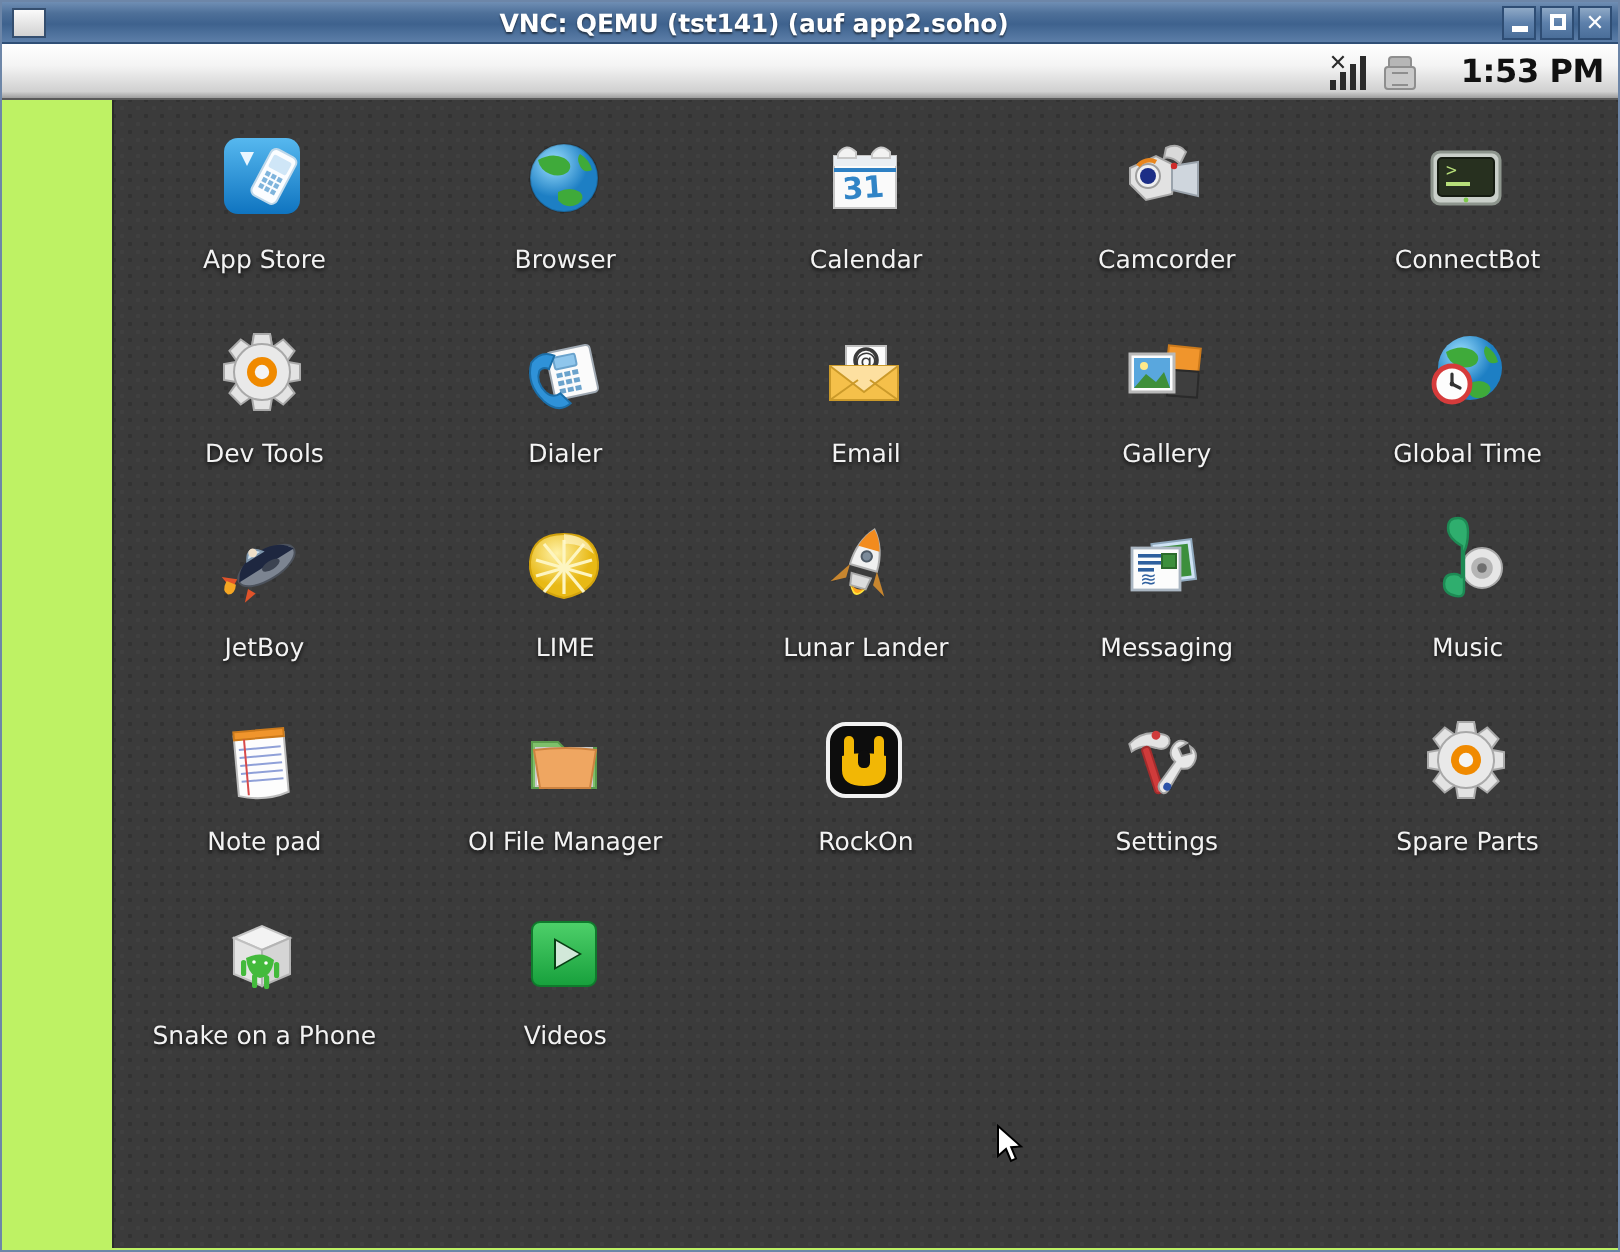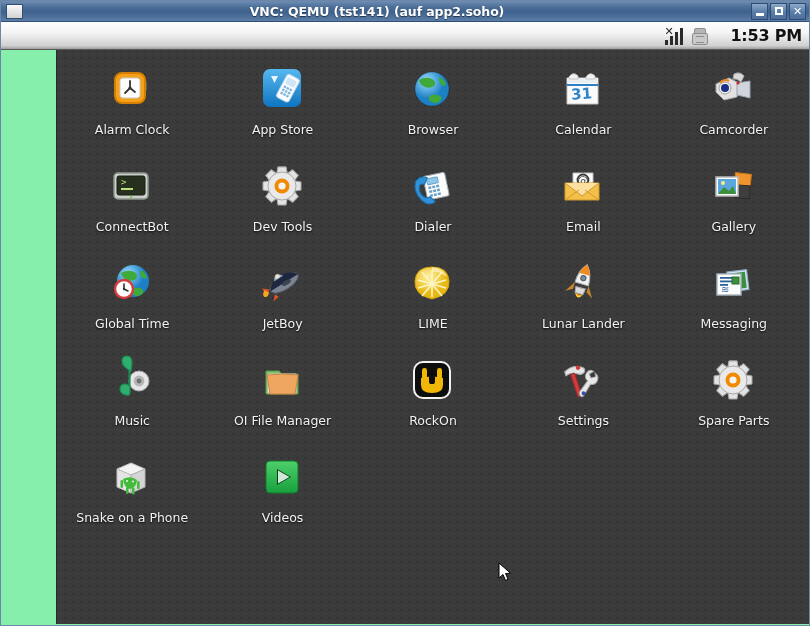--- a/index.html
+++ b/index.html
@@ -95,21 +95,21 @@
     content:""; position:absolute; right:-5px; top:4px; width:18px;height:22px;
     background:linear-gradient(180deg,#ffffff,#d3dce6);
     border:1px solid #93a0ad; border-radius:2px;
   }
 
   
   #vnc-window {
     position: absolute; left: 0; top: 0; width: 810px; height: 626px;
     box-sizing: border-box;
     border: 1px solid #6d86a8;
-    background: #86efac;
+    background: #bef264;
   }
   #titlebar {
     position:relative;
     height: 21px;
     box-sizing:border-box;
     background: linear-gradient(180deg, #6f8eb4 0%, #4e7099 28%, #3e628e 55%, #5c7ea8 100%);
     border-bottom: 1px solid #2f4f76;
     display:flex; align-items:center;
   }
   #win-icon {
@@ -282,34 +282,20 @@
       <div class="sb-usb">
         <span class="head"></span>
           <span class="body"></span>
       </div>
       <div id="sb-clock">1:53 PM</div>
     </div>
   </div>
 
   <div id="drawer">
     <div id="grid">
-        <div class="app">
-          <div class="icon-wrap">
-            <svg width="52" height="52" viewBox="0 0 52 52">
-    <rect x="28" y="14" width="12" height="16" rx="5" fill="#cfcfcf" stroke="#8e8e8e"></rect>
-    <rect x="9" y="9" width="30" height="30" rx="7" fill="#f5a01b" stroke="#d37f00" stroke-width="2"></rect>
-    <rect x="14" y="14" width="20" height="20" rx="3" fill="#fdfdfd" stroke="#c9c9c9"></rect>
-    <circle cx="24" cy="24" r="1.6" fill="#333"></circle>
-    <line x1="24" y1="24" x2="24" y2="17" stroke="#333" stroke-width="1.8" stroke-linecap="round"></line>
-    <line x1="24" y1="24" x2="29" y2="28" stroke="#333" stroke-width="1.8" stroke-linecap="round"></line>
-    <line x1="24" y1="24" x2="19" y2="29" stroke="#333" stroke-width="1.8" stroke-linecap="round"></line>
-            </svg>
-          </div>
-          <div class="app-label">Alarm Clock</div>
-        </div>
         <div class="app">
           <div class="icon-wrap">
             <svg width="52" height="52" viewBox="0 0 52 52">
     <defs>
                 <linearGradient id="asg" x1="0" y1="0" x2="0" y2="1">
       <stop offset="0" stop-color="#56b8ef"></stop>
                   <stop offset="1" stop-color="#0f74c0"></stop>
                 </linearGradient>
               </defs>
     <rect x="6" y="5" width="38" height="38" rx="7" fill="url(#asg)"></rect>
@@ -569,20 +555,39 @@
     <circle cx="33" cy="26" r="5.4" fill="#b5b5b5"></circle>
     <circle cx="33" cy="26" r="2.4" fill="#6f6f6f"></circle>
     <path d="M20 40 q-6 -1 -6 -6 q0 -5 5 -5 q3 0 4 2 l0 -16 q-7 -4 -7 -9 q0 -5 5 -5 q5 0 5 7 q0 6 -2 10 l0 19 q0 4 -4 3z" fill="#2fae6e" stroke="#1d8a54" stroke-width="1.2"></path>
             </svg>
           </div>
           <div class="app-label">Music</div>
         </div>
         <div class="app">
           <div class="icon-wrap">
             <svg width="52" height="52" viewBox="0 0 52 52">
+    <g transform="rotate(-5 25 26)">
+      <path d="M12 12 h25 v30 q-12 4 -25 0z" fill="#fdfdfd" stroke="#bdbdbd"></path>
+      <rect x="12" y="10" width="25" height="4" fill="#f0952c" stroke="#cb7a1c"></rect>
+      <g stroke="#8fa0d8" stroke-width="1" fill="none">
+        <path d="M14 19 h21"></path>
+                  <path d="M14 23 h21"></path>
+                  <path d="M14 27 h21"></path>
+                  <path d="M14 31 h21"></path>
+                  <path d="M14 35 h21"></path>
+      </g>
+      <line x1="17" y1="14" x2="17" y2="42" stroke="#d84a4a" stroke-width="1"></line>
+    </g>
+            </svg>
+          </div>
+          <div class="app-label">Note pad</div>
+        </div>
+        <div class="app">
+          <div class="icon-wrap">
+            <svg width="52" height="52" viewBox="0 0 52 52">
     <path d="M9 16 h13 l3 3 h16 v20 h-32z" fill="#7ec06b" stroke="#5b9c4c"></path>
     <path d="M11 19 h28 v19 h-28z" fill="#f7f7f7" stroke="#cccccc"></path>
     <path d="M10 20 q16 -2 31 0 l-3 19 h-25z" fill="#efa661" stroke="#cd8340"></path>
             </svg>
           </div>
           <div class="app-label">OI File Manager</div>
         </div>
         <div class="app">
           <div class="icon-wrap">
             <svg width="52" height="52" viewBox="0 0 52 52">

